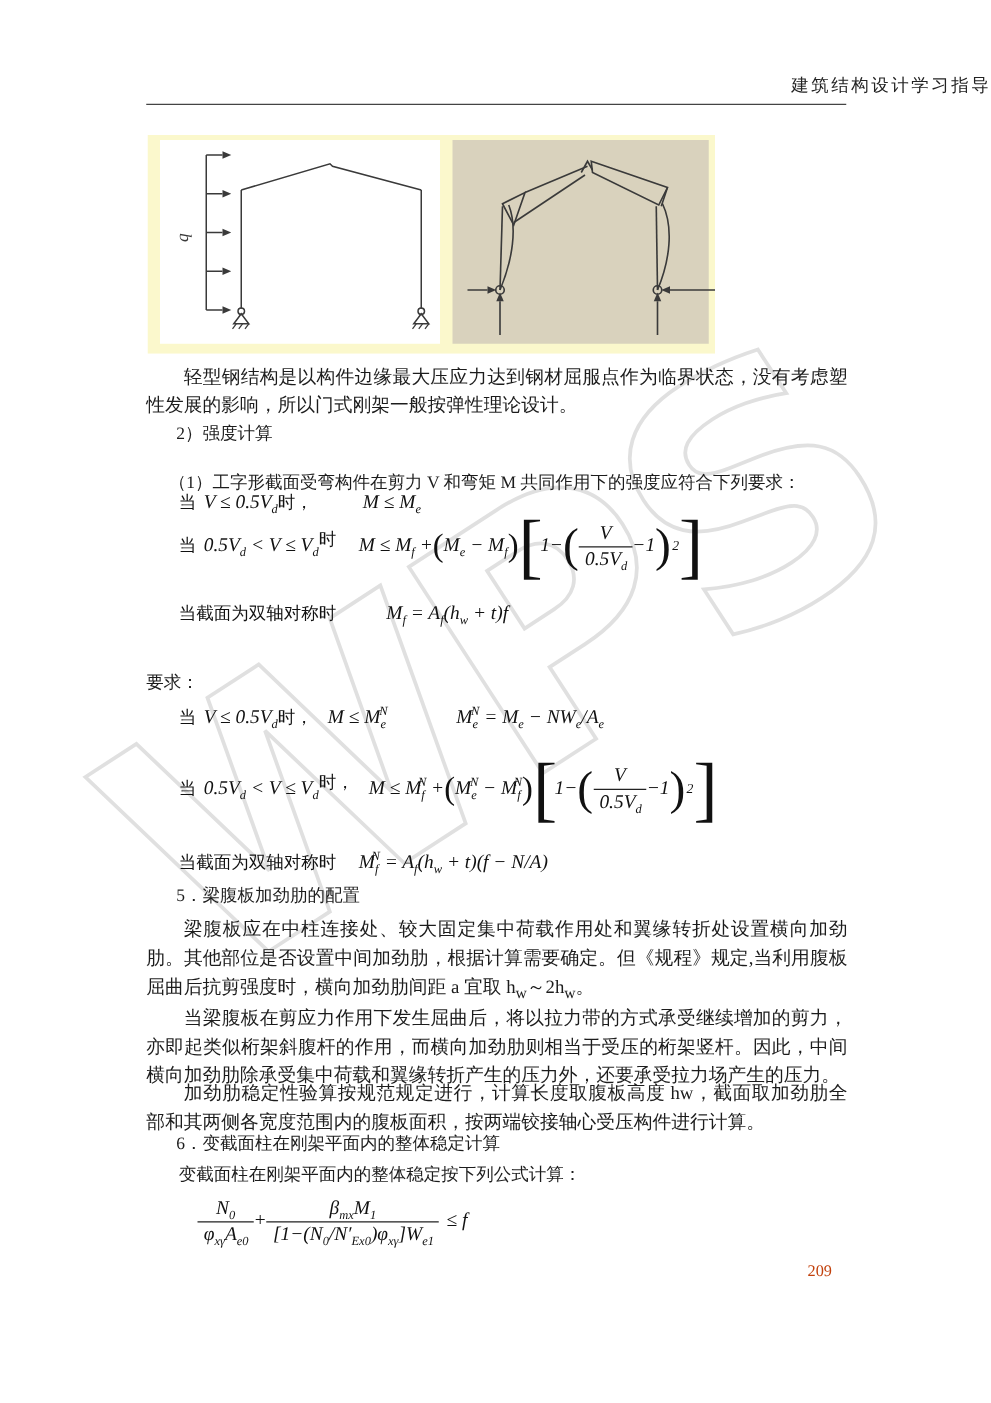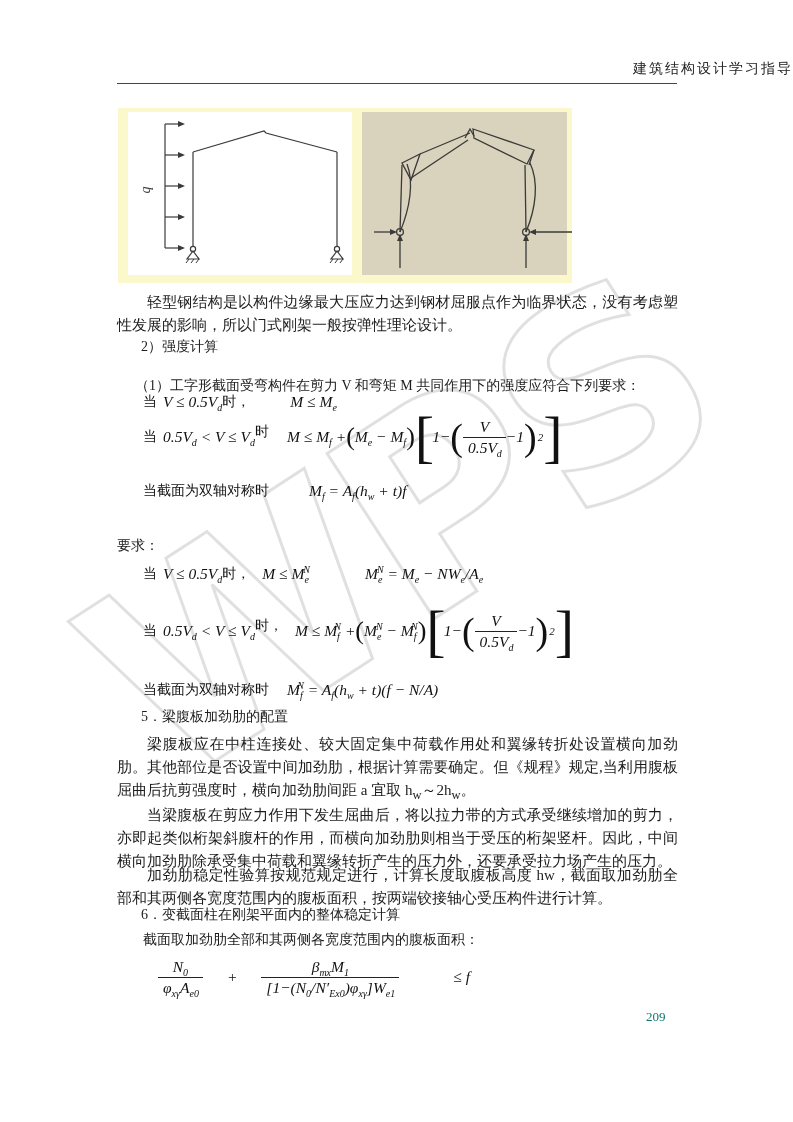--- a/index.html
+++ b/index.html
@@ -70,21 +70,21 @@
   .frac .fden { display:block; padding:1px 4px 0 5px; }
 
   .paren-m { font-size:26px; font-weight:300; line-height:0; vertical-align:middle; font-family:"Liberation Serif",serif; }
   .paren-l { font-size:38px; font-weight:200; line-height:0; vertical-align:middle; font-family:"Liberation Serif",serif; }
   .brk     { font-size:58px; font-weight:100; line-height:0; vertical-align:middle; font-family:"Liberation Serif",serif; letter-spacing:-2px; }
   .pow2    { font-size:11px; font-style:italic; vertical-align:22px; margin-left:1px; }
   .gap6{ width:6px; } .gap12{ width:12px; } .gap18{ width:18px; } .gap40{ width:40px; } .gap55{ width:55px; }
   .spacer { display:inline-block; }
 
   
-  .page-number { position:absolute; top:1009px; left:646px; font-size:13px; color:#0f766e; }
+  .page-number { position:absolute; top:1009px; left:646px; font-size:13px; color:#c2410c; }
 </style>
 </head>
 <body>
 
 <div class="page">
 
   <div class="watermark">WPS</div>
 
   <div class="layer">
 
@@ -250,23 +250,23 @@
       <span class="spacer gap18"></span>
       <span class="mi">M<sub>f</sub><sup>N</sup> = A<sub>f</sub>(h<sub>w</sub> + t)(f − N/A)</span>
     </div>
 
     <div class="line" style="top:708px; left:141px;">5．梁腹板加劲肋的配置</div>
     <div class="para" style="top:733px;">梁腹板应在中柱连接处、较大固定集中荷载作用处和翼缘转折处设置横向加劲肋。其他部位是否设置中间加劲肋，根据计算需要确定。但《规程》规定,当利用腹板屈曲后抗剪强度时，横向加劲肋间距 a 宜取 h<sub>w</sub>～2h<sub>w</sub>。</div>
     <div class="para" style="top:864px;">加劲肋稳定性验算按规范规定进行，计算长度取腹板高度 hw，截面取加劲肋全部和其两侧各宽度范围内的腹板面积，按两端铰接轴心受压构件进行计算。</div>
     <div class="para" style="top:804px;">当梁腹板在剪应力作用下发生屈曲后，将以拉力带的方式承受继续增加的剪力，亦即起类似桁架斜腹杆的作用，而横向加劲肋则相当于受压的桁架竖杆。因此，中间横向加劲肋除承受集中荷载和翼缘转折产生的压力外，还要承受拉力场产生的压力。</div>
 
     <div class="line" style="top:906px; left:141px;">6．变截面柱在刚架平面内的整体稳定计算</div>
-    <div class="line" style="top:931px; left:143px;">截面取加劲肋全部和其两侧各宽度范围内的腹板面积：</div>
-
-    <div class="frow" style="top:950px; left:158px; height:54px;gap:24px;">
+    <div class="line" style="top:931px; left:143px;">变截面柱在刚架平面内的整体稳定按下列公式计算：</div>
+
+    <div class="frow" style="top:950px; left:158px; height:54px;">
       <span class="frac">
         <span class="fnum">N<sub>0</sub></span>
         <span class="fden">φ<sub>xγ</sub>A<sub>e0</sub></span>
       </span>
       <span class="mi">+</span>
       <span class="frac">
         <span class="fnum">β<sub>mx</sub>M<sub>1</sub></span>
         <span class="fden">[1−(N<sub>0</sub>/N′<sub>Ex0</sub>)φ<sub>xγ</sub>]W<sub>e1</sub></span>
       </span>
       <span class="spacer gap6"></span>

